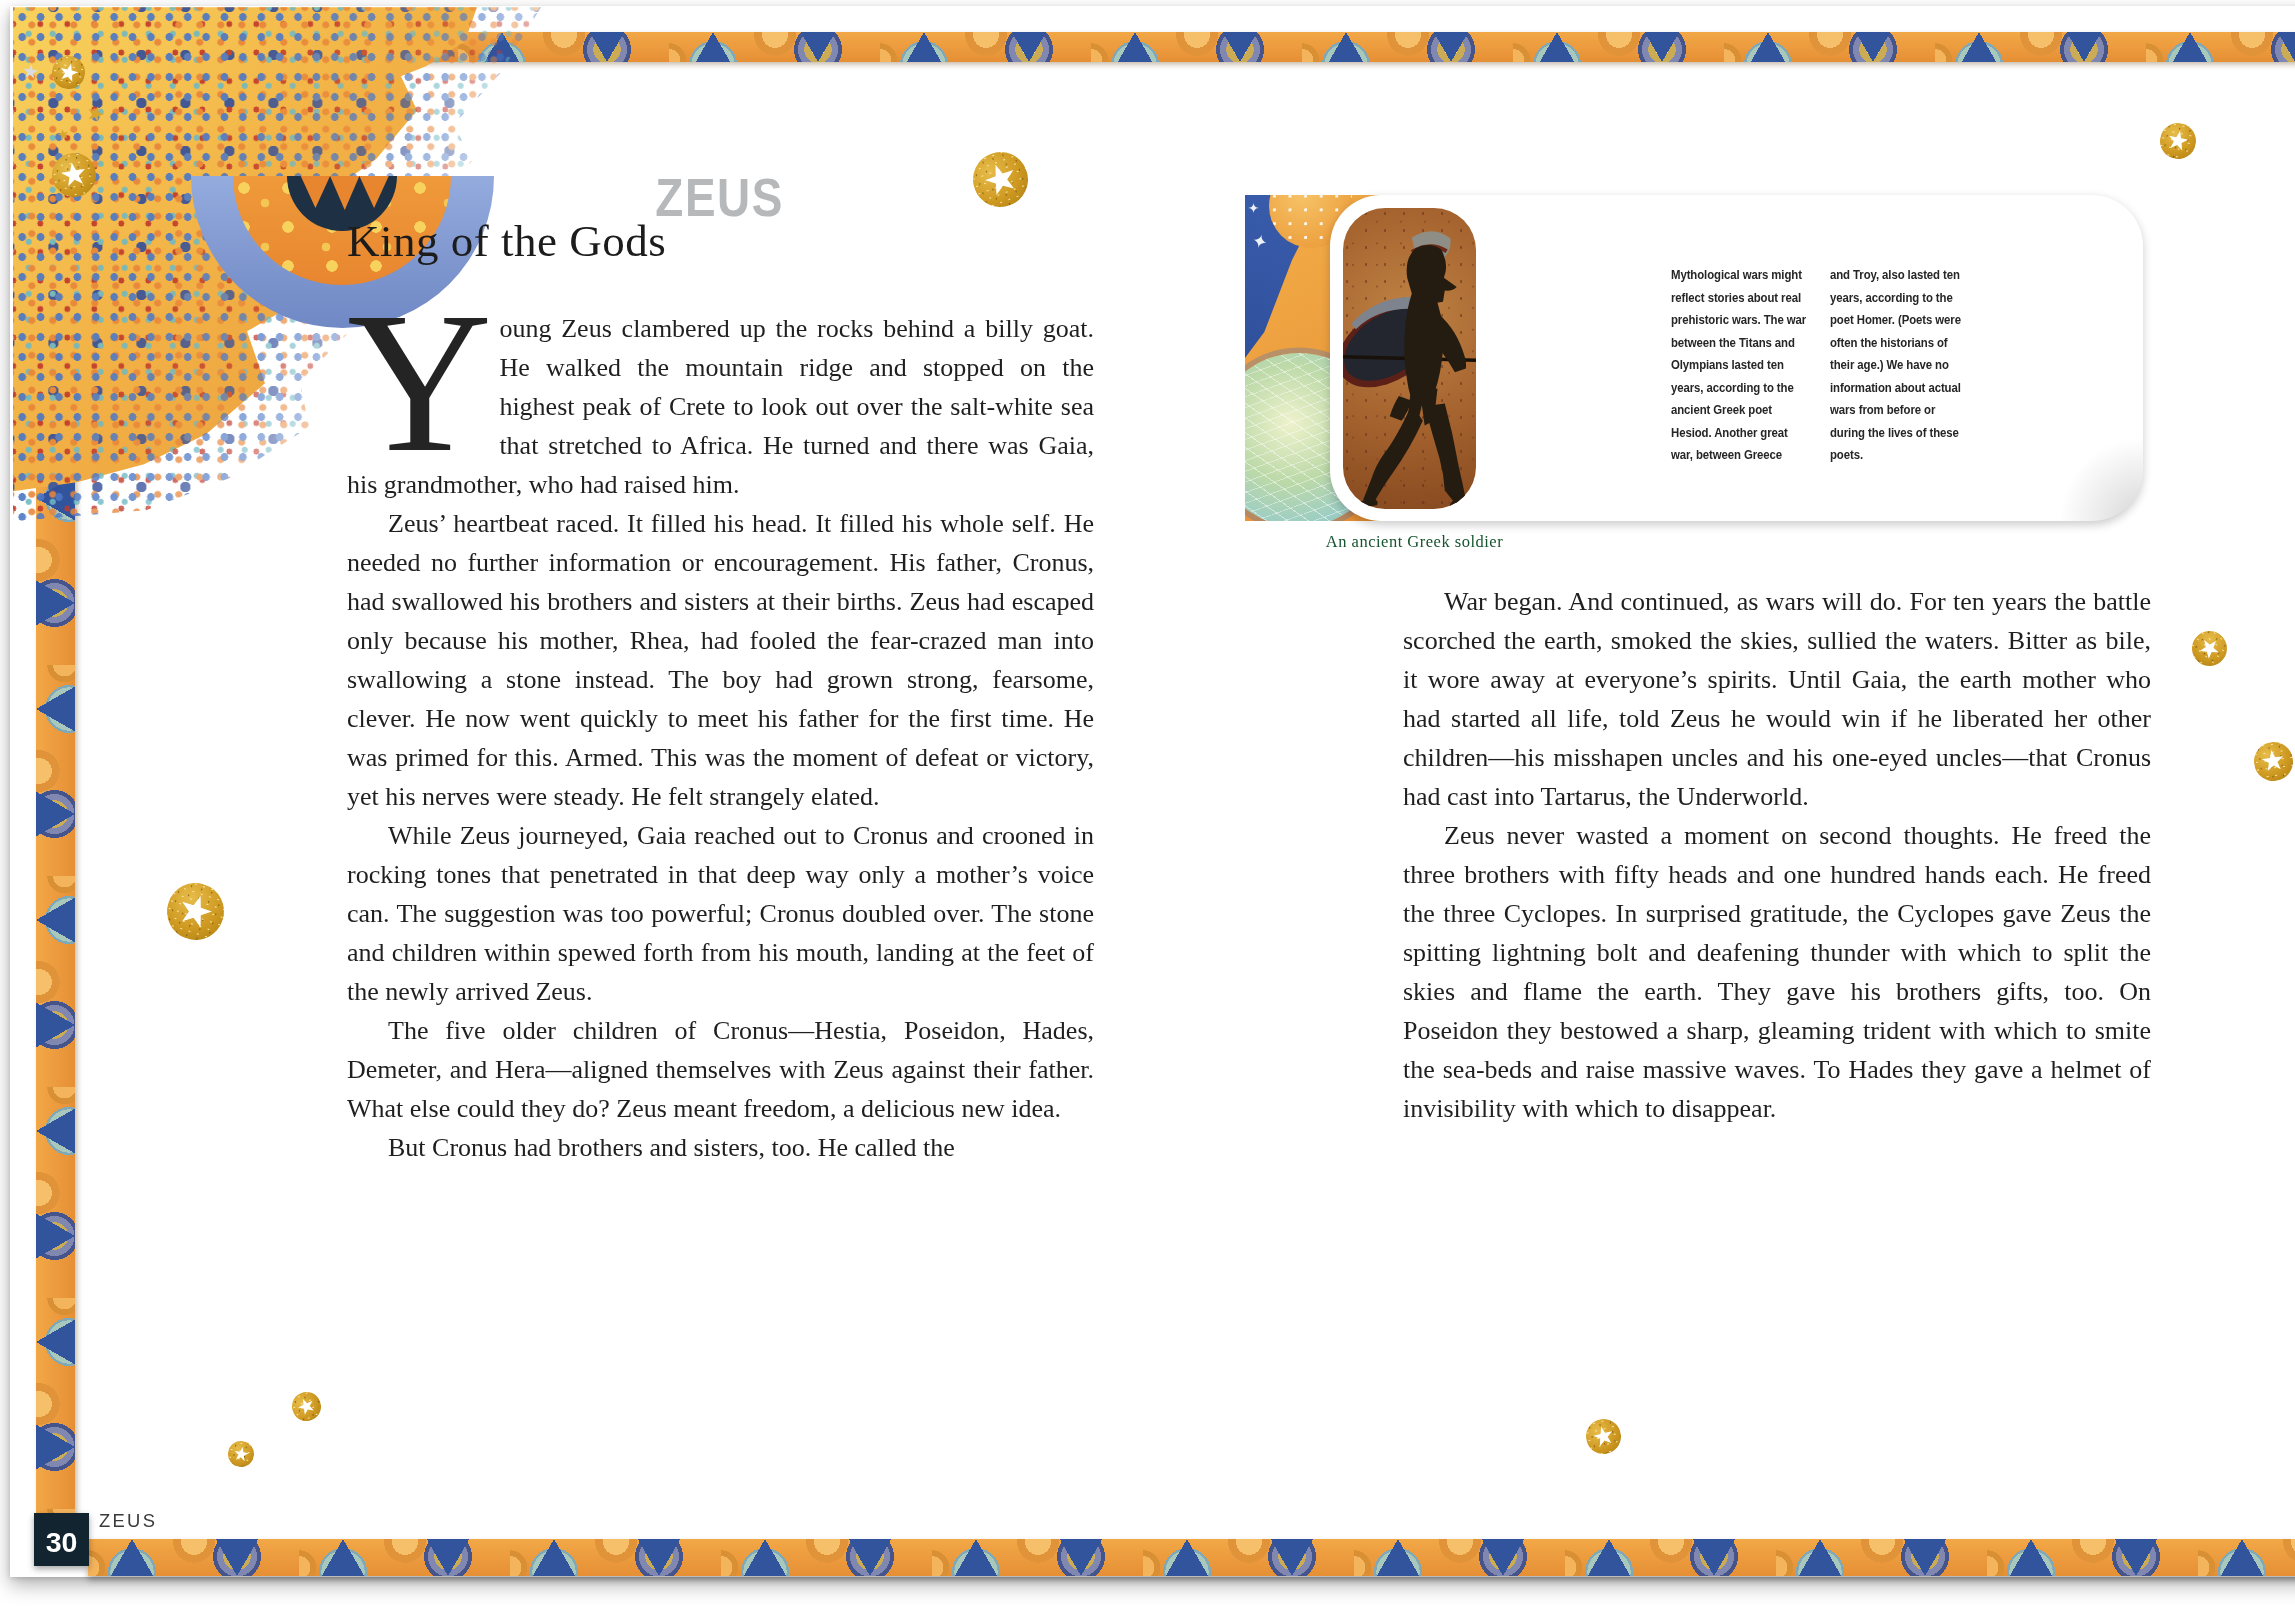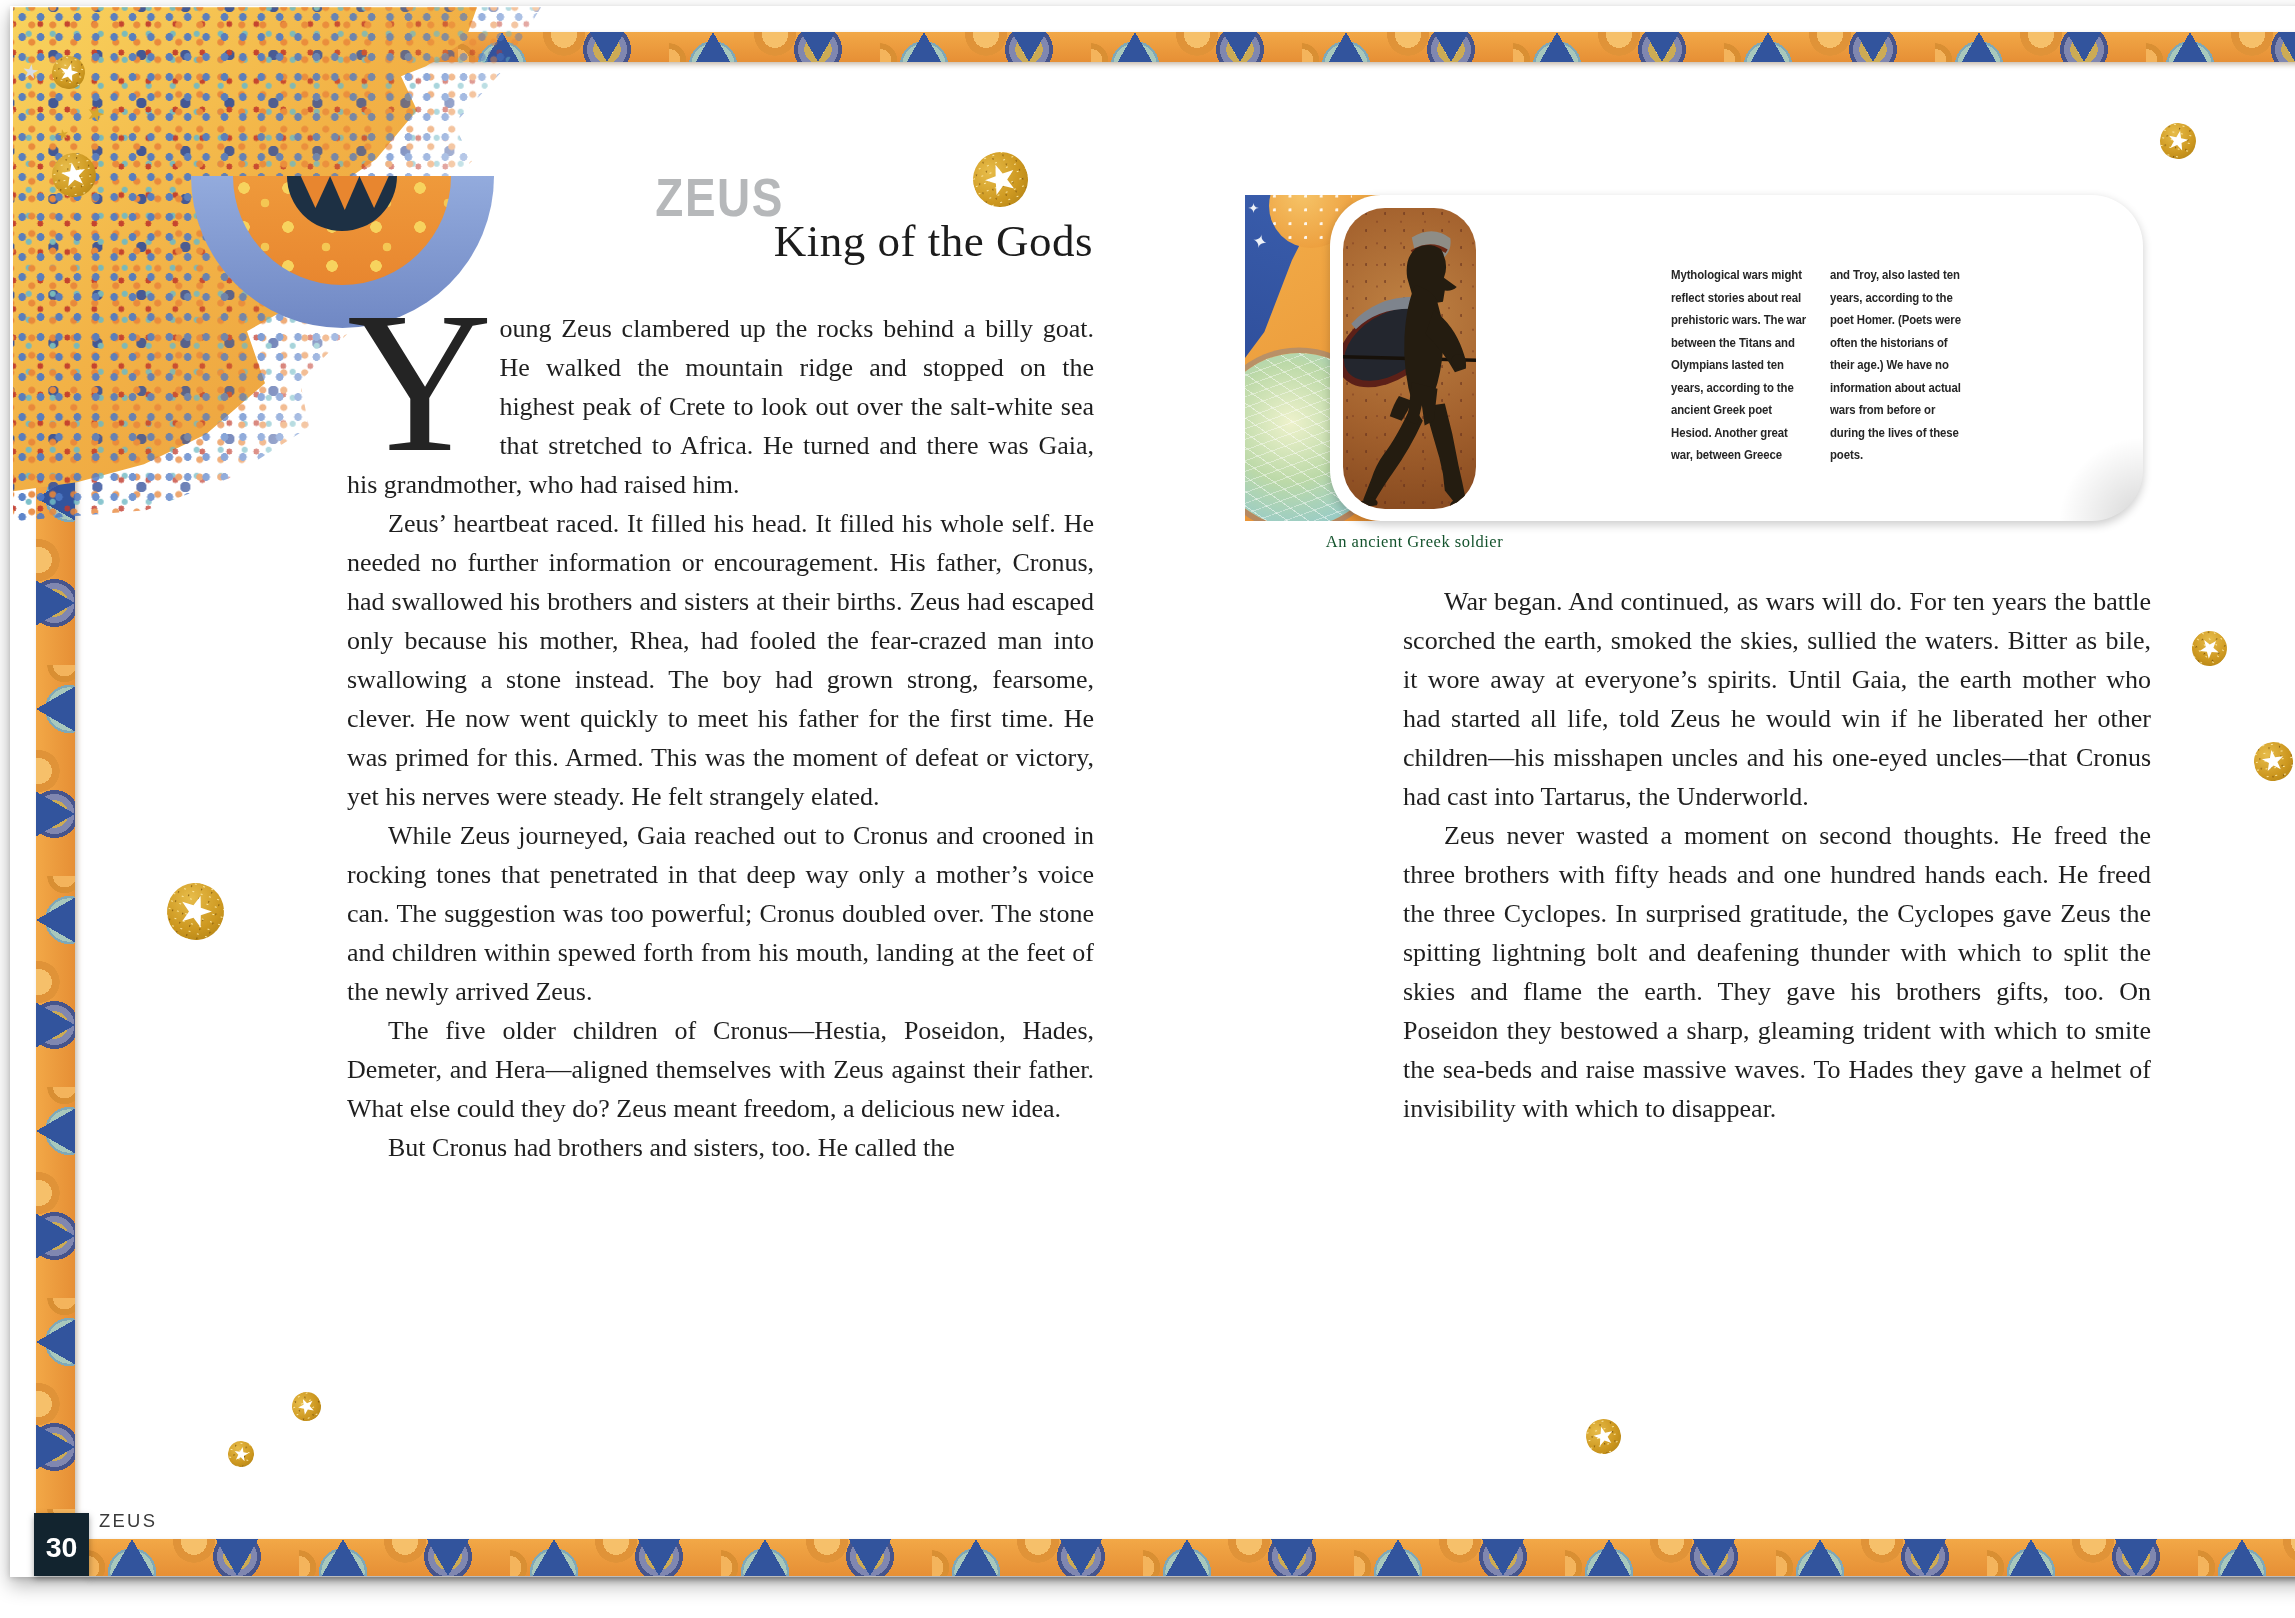--- a/index.html
+++ b/index.html
@@ -71,21 +71,21 @@
       radial-gradient(circle at 35% 30%, #e7bc4a, #cd9820 58%, #aa7c12);
     background-size:8.7px 7.8px,10.6px 9.6px,100% 100%;
     display:flex;align-items:center;justify-content:center;}
   .star-badge svg{width:72%;height:72%;}
   .mini-star{position:absolute;font-family:"DejaVu Sans",sans-serif;color:#d8a62c;line-height:1;}
 
   
   #kicker-wrap{position:absolute;left:347px;top:166px;width:746px;text-align:center;}
   #kicker{display:inline-block;transform:scaleX(.85);transform-origin:center;
     font-family:"Liberation Sans",sans-serif;font-weight:bold;font-size:54px;letter-spacing:1.8px;color:#b6b8ba;}
-  #main-title{position:absolute;left:347px;top:215px;width:746px;text-align:right;
+  #main-title{position:absolute;left:347px;top:215px;width:746px;text-align:left;
     font-size:45px;color:#1c1c1c;letter-spacing:0.5px;}
   .bodytext{position:absolute;font-size:26px;line-height:39px;text-align:justify;color:#1f1f1f;}
   .bodytext p{margin:0;text-indent:41px;}
   .bodytext p.noindent{text-indent:0;}
   #body-left{left:347px;top:309px;width:747px;}
   #body-right{left:1403px;top:582px;width:748px;}
   .dropcap{float:left;width:146px;height:154px;font-size:201px;line-height:146px;color:#242424;
     text-align:left;margin-right:6.4px;}
 
   
@@ -127,21 +127,21 @@
   #sb-col1{left:1671px;width:152px;}
   #sb-col2{left:1830px;width:152px;}
   #caption{position:absolute;left:1318px;top:532px;width:193px;text-align:center;
     font-size:16.5px;color:#14532d;letter-spacing:0.5px;}
 
   
   .folio-label{position:absolute;top:1510px;font-family:"Liberation Sans",sans-serif;font-size:18.4px;
     letter-spacing:2.3px;color:#3a3a3a;}
   #folio-label-left{left:99px;}
   #folio-label-right{left:2194px;width:184px;text-align:right;}
-  .folio-box{position:absolute;top:1513px;width:55px;height:63px;background:#12242f;
+  .folio-box{position:absolute;top:1513px;width:55px;height:53px;background:#12242f;
     display:flex;align-items:center;justify-content:center;box-shadow:0 2.8px 6.4px rgba(0,0,0,.35);}
   .folio-box span{font-family:"Liberation Sans",sans-serif;font-weight:bold;font-size:28.5px;color:#ffffff;
     margin-top:6.4px;}
   #folio-box-left{left:34px;}
 </style>
 </head>
 <body>
 
 <div id="canvas">
 

